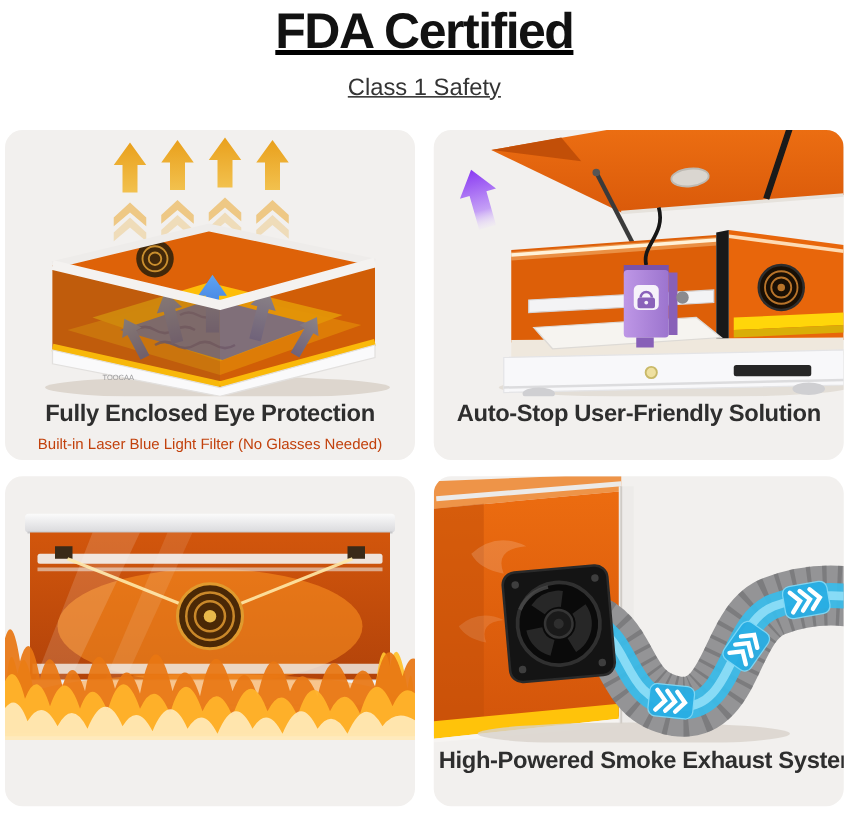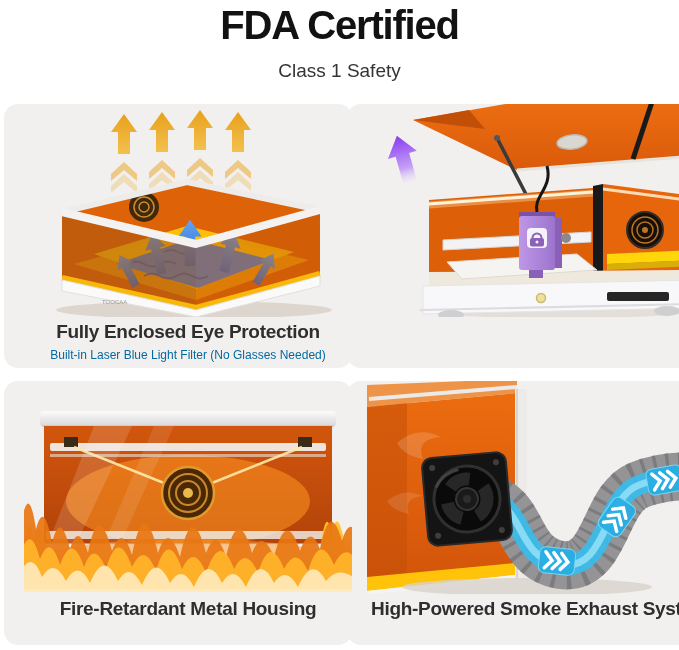--- a/index.html
+++ b/index.html
@@ -1,42 +1,42 @@
 <!DOCTYPE html>
 <html><head>
 <meta charset="utf-8">
 <style>
   html,body{margin:0;padding:0;}
   body{
     width:679px;height:650px;overflow:hidden;background:#ffffff;
     font-family:"Liberation Sans",sans-serif;
   }
-  .header{width:679px;text-align:center;}
+  .header{width:679px;text-align:center;text-decoration:underline;}
   .page-title{
     margin:0;padding-top:3px;font-size:40px;line-height:44px;font-weight:bold;
     letter-spacing:-1.2px;color:#121212;
   }
   .page-subtitle{margin:13px 0 0 0;font-size:19px;line-height:22px;color:#343434;}
   .grid{
     margin:22px 4px 0 4px;
     display:grid;grid-template-columns:328px 328px;grid-template-rows:264px 264px;
     column-gap:15px;row-gap:13px;
   }
   .panel{
     width:328px;height:264px;background:#f2f0ee;border-radius:14px;
-    overflow:hidden;display:flex;flex-direction:column;padding-left:20px;
+    overflow:hidden;display:flex;flex-direction:column;
   }
   .art{height:213px;position:relative;flex:0 0 auto;}
   .art svg{position:absolute;left:0;top:0;width:100%;height:100%;display:block;}
   .panel-title{
     margin:3px 4px 0 4px;text-align:center;font-size:19px;line-height:24px;
     font-weight:bold;color:#2e2e2e;letter-spacing:-0.3px;white-space:nowrap;
   }
   .panel-sub{
-    margin:4px 4px 0 4px;text-align:center;font-size:12px;line-height:14px;color:#0369a1;
+    margin:4px 4px 0 4px;text-align:center;font-size:12px;line-height:14px;color:#c2410c;
   }
   .brand-text{font-family:"Liberation Sans",sans-serif;}
 </style>
 </head>
 <body>
 
 <div class="header">
   <h1 class="page-title">FDA Certified</h1>
   <p class="page-subtitle">Class 1 Safety</p>
 </div>
@@ -189,20 +189,21 @@
         </g>
 
         <polygon points="56,182 328,176 328,204 56,210" fill="#f8f8fa" stroke="#e4e4e6" stroke-width="1"></polygon>
         <line x1="56" y1="206" x2="328" y2="200" stroke="#dcdcde" stroke-width="2"></line>
         <rect x="240" y="188" width="62" height="9" rx="2" fill="#262626"></rect>
         <circle cx="174" cy="194" r="4.5" fill="#efe0a0" stroke="#c9b968" stroke-width="1.5"></circle>
         <ellipse cx="84" cy="211" rx="13" ry="5" fill="#cfcfd2"></ellipse>
         <ellipse cx="300" cy="207" rx="13" ry="5" fill="#cfcfd2"></ellipse>
       </svg>
     </div>
+    <h2 class="panel-title">Auto-Stop User-Friendly Solution</h2>
   </section>
 
   <section class="panel">
     <div class="art">
       <svg viewBox="0 0 328 213">
         <defs>
           <linearGradient id="p3top" x1="0" y1="0" x2="0" y2="1">
             <stop offset="0" stop-color="#fbfbfb"></stop>
               <stop offset="1" stop-color="#d9d9dc"></stop>
           </linearGradient>
@@ -238,21 +239,20 @@
         <g>
           <ellipse cx="164" cy="180" rx="152" ry="22" fill="#ff9a2a" opacity="0.5"></ellipse>
           <path d="M0,195 Q2,118 10,158 Q16,128 24,178 Q28,150 34,195 Z" fill="#ffc22e" opacity="0.95"></path>
           <path d="M294,195 Q300,116 308,152 Q314,122 322,170 Q326,140 328,195 Z" fill="#ffc22e" opacity="0.95"></path>
           <path d="M-4,205 L-4,150 Q4,96 12,148 Q20,118 28,162 Q36,128 46,168 Q54,140 64,172 Q74,118 88,170 Q98,142 108,174 Q120,112 134,172 Q144,140 156,176 Q168,118 182,172 Q192,144 202,176 Q214,122 228,172 Q238,146 250,176 Q262,126 276,170 Q286,142 296,168 Q306,118 318,160 Q324,138 332,150 L332,205 Z" fill="#e87612" opacity="0.92"></path>
           <path d="M-4,208 L-4,175 Q6,140 16,178 Q26,152 36,184 Q48,150 60,186 Q70,158 82,188 Q94,146 108,186 Q120,160 132,190 Q144,148 158,188 Q170,162 182,192 Q196,150 210,188 Q222,164 234,192 Q246,152 260,188 Q272,164 284,190 Q296,150 310,184 Q320,162 332,178 L332,208 Z" fill="#ffb32a" opacity="0.95"></path>
           <path d="M-4,211 L-4,192 Q8,168 18,196 Q30,176 42,200 Q54,178 66,202 Q80,168 94,200 Q106,180 118,204 Q132,170 146,202 Q158,182 170,206 Q184,172 198,202 Q210,182 222,206 Q236,172 250,202 Q262,184 274,206 Q288,174 302,200 Q314,184 332,198 L332,211 Z" fill="#ffe9b8" opacity="0.92"></path>
         </g>
       </svg>
     </div>
-    <h2 class="panel-title">Fire-Retardant Metal Housing</h2>
   </section>
 
   <section class="panel">
     <div class="art">
       <svg viewBox="0 0 328 213">
         <defs>
           <linearGradient id="p4box" x1="0" y1="0" x2="0" y2="1">
             <stop offset="0" stop-color="#ec6c10"></stop>
               <stop offset="1" stop-color="#d2540a"></stop>
           </linearGradient>

